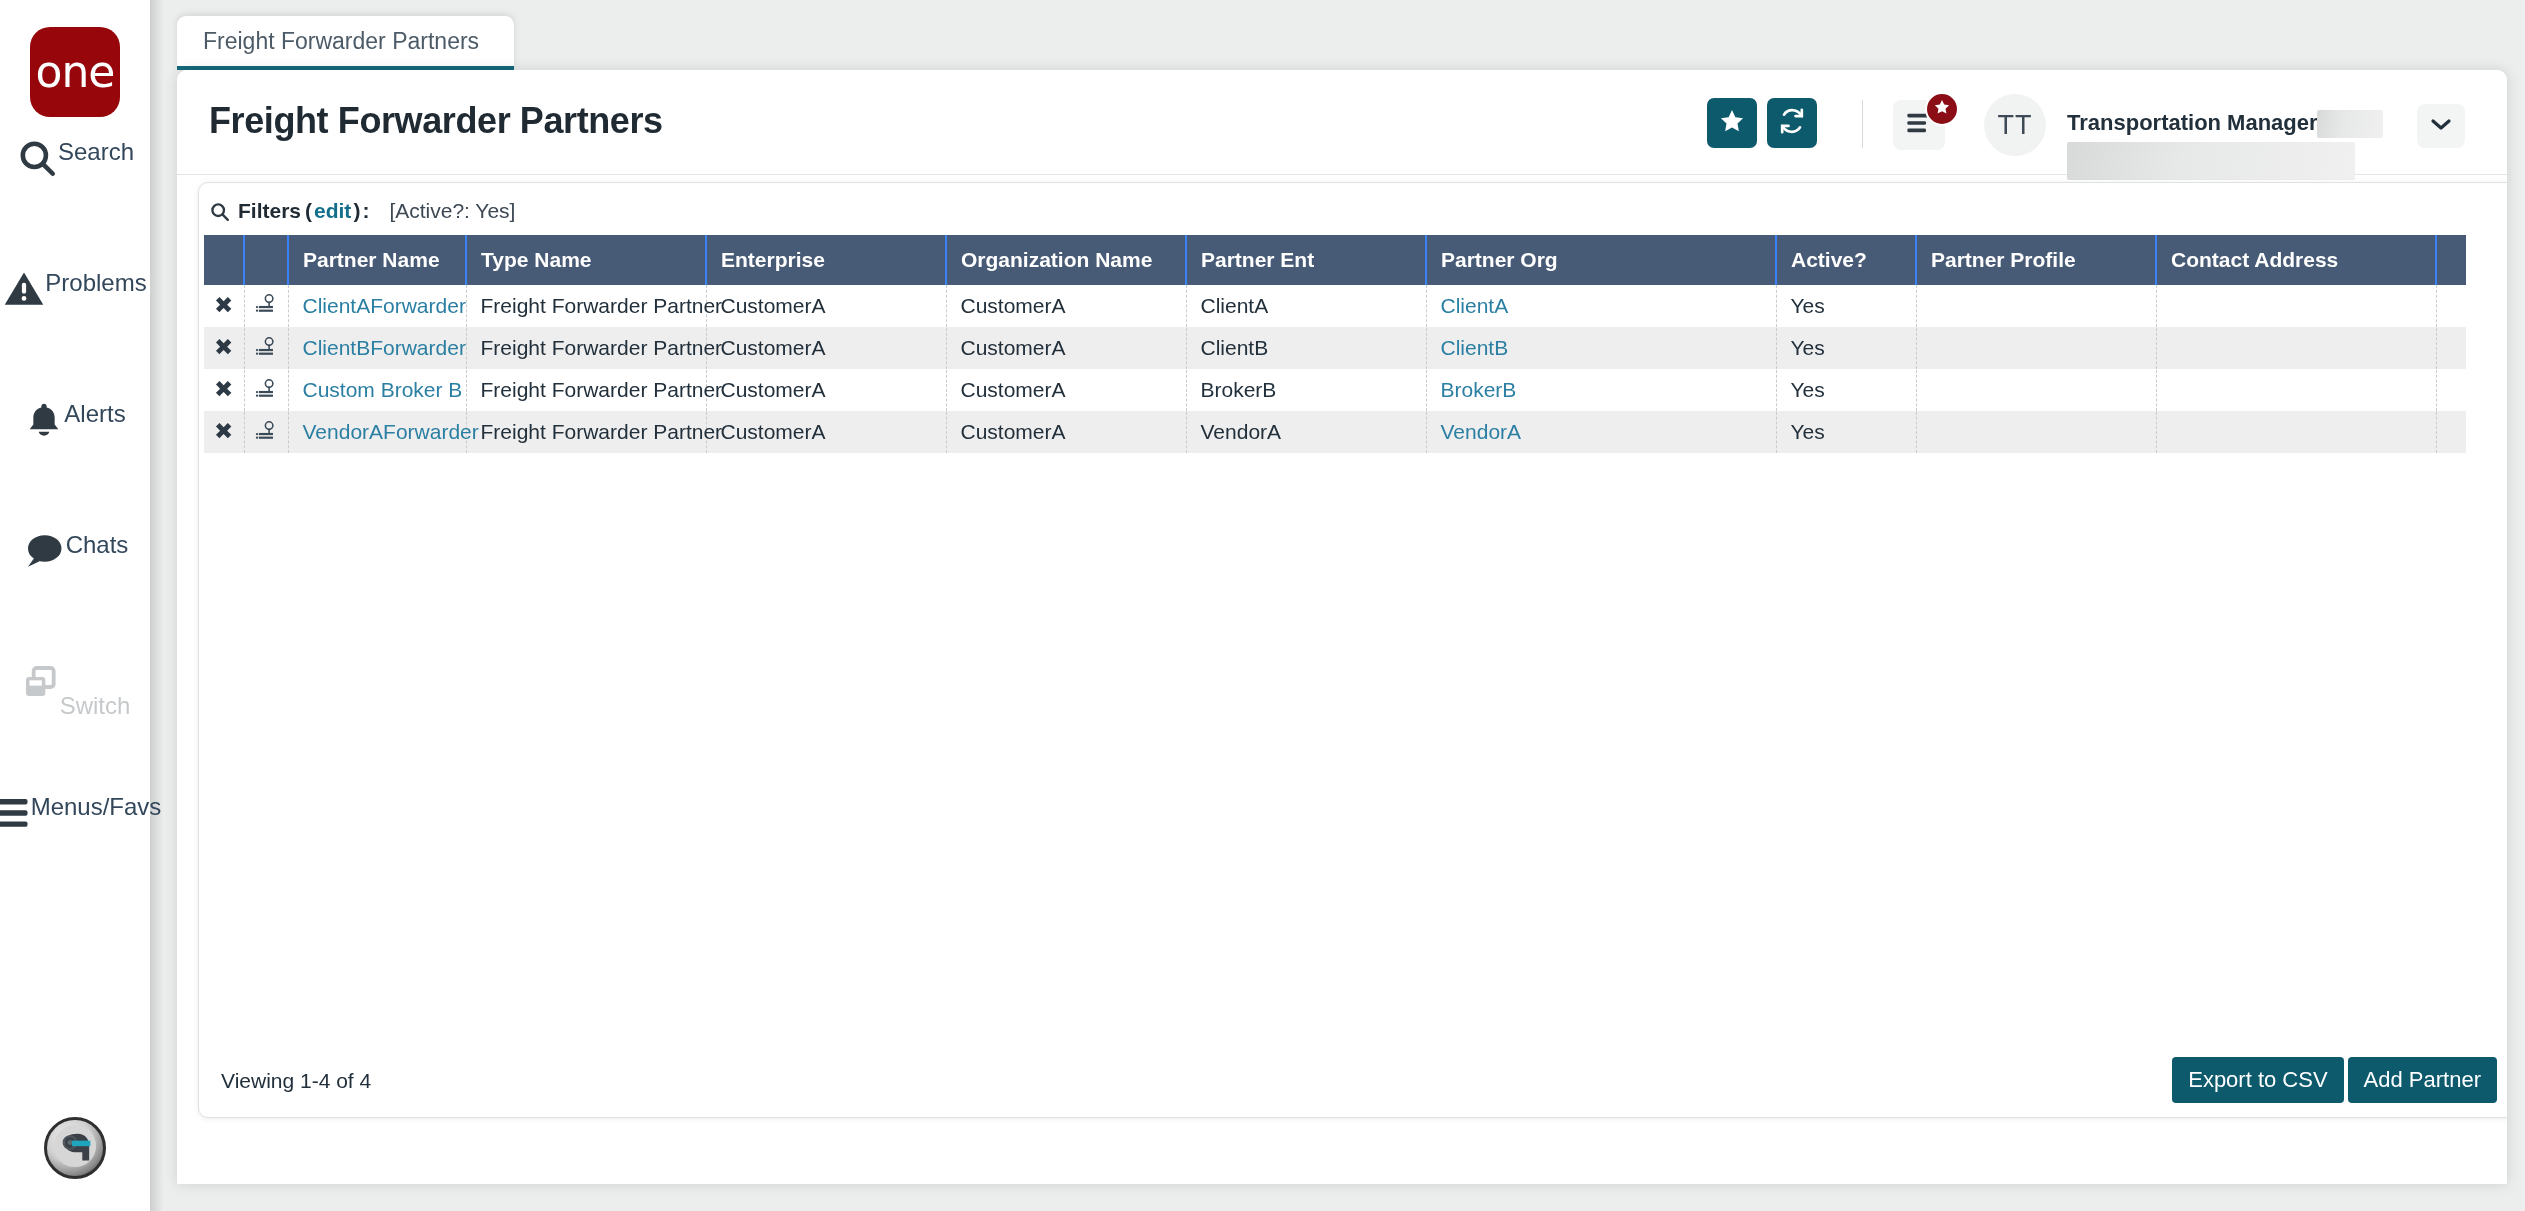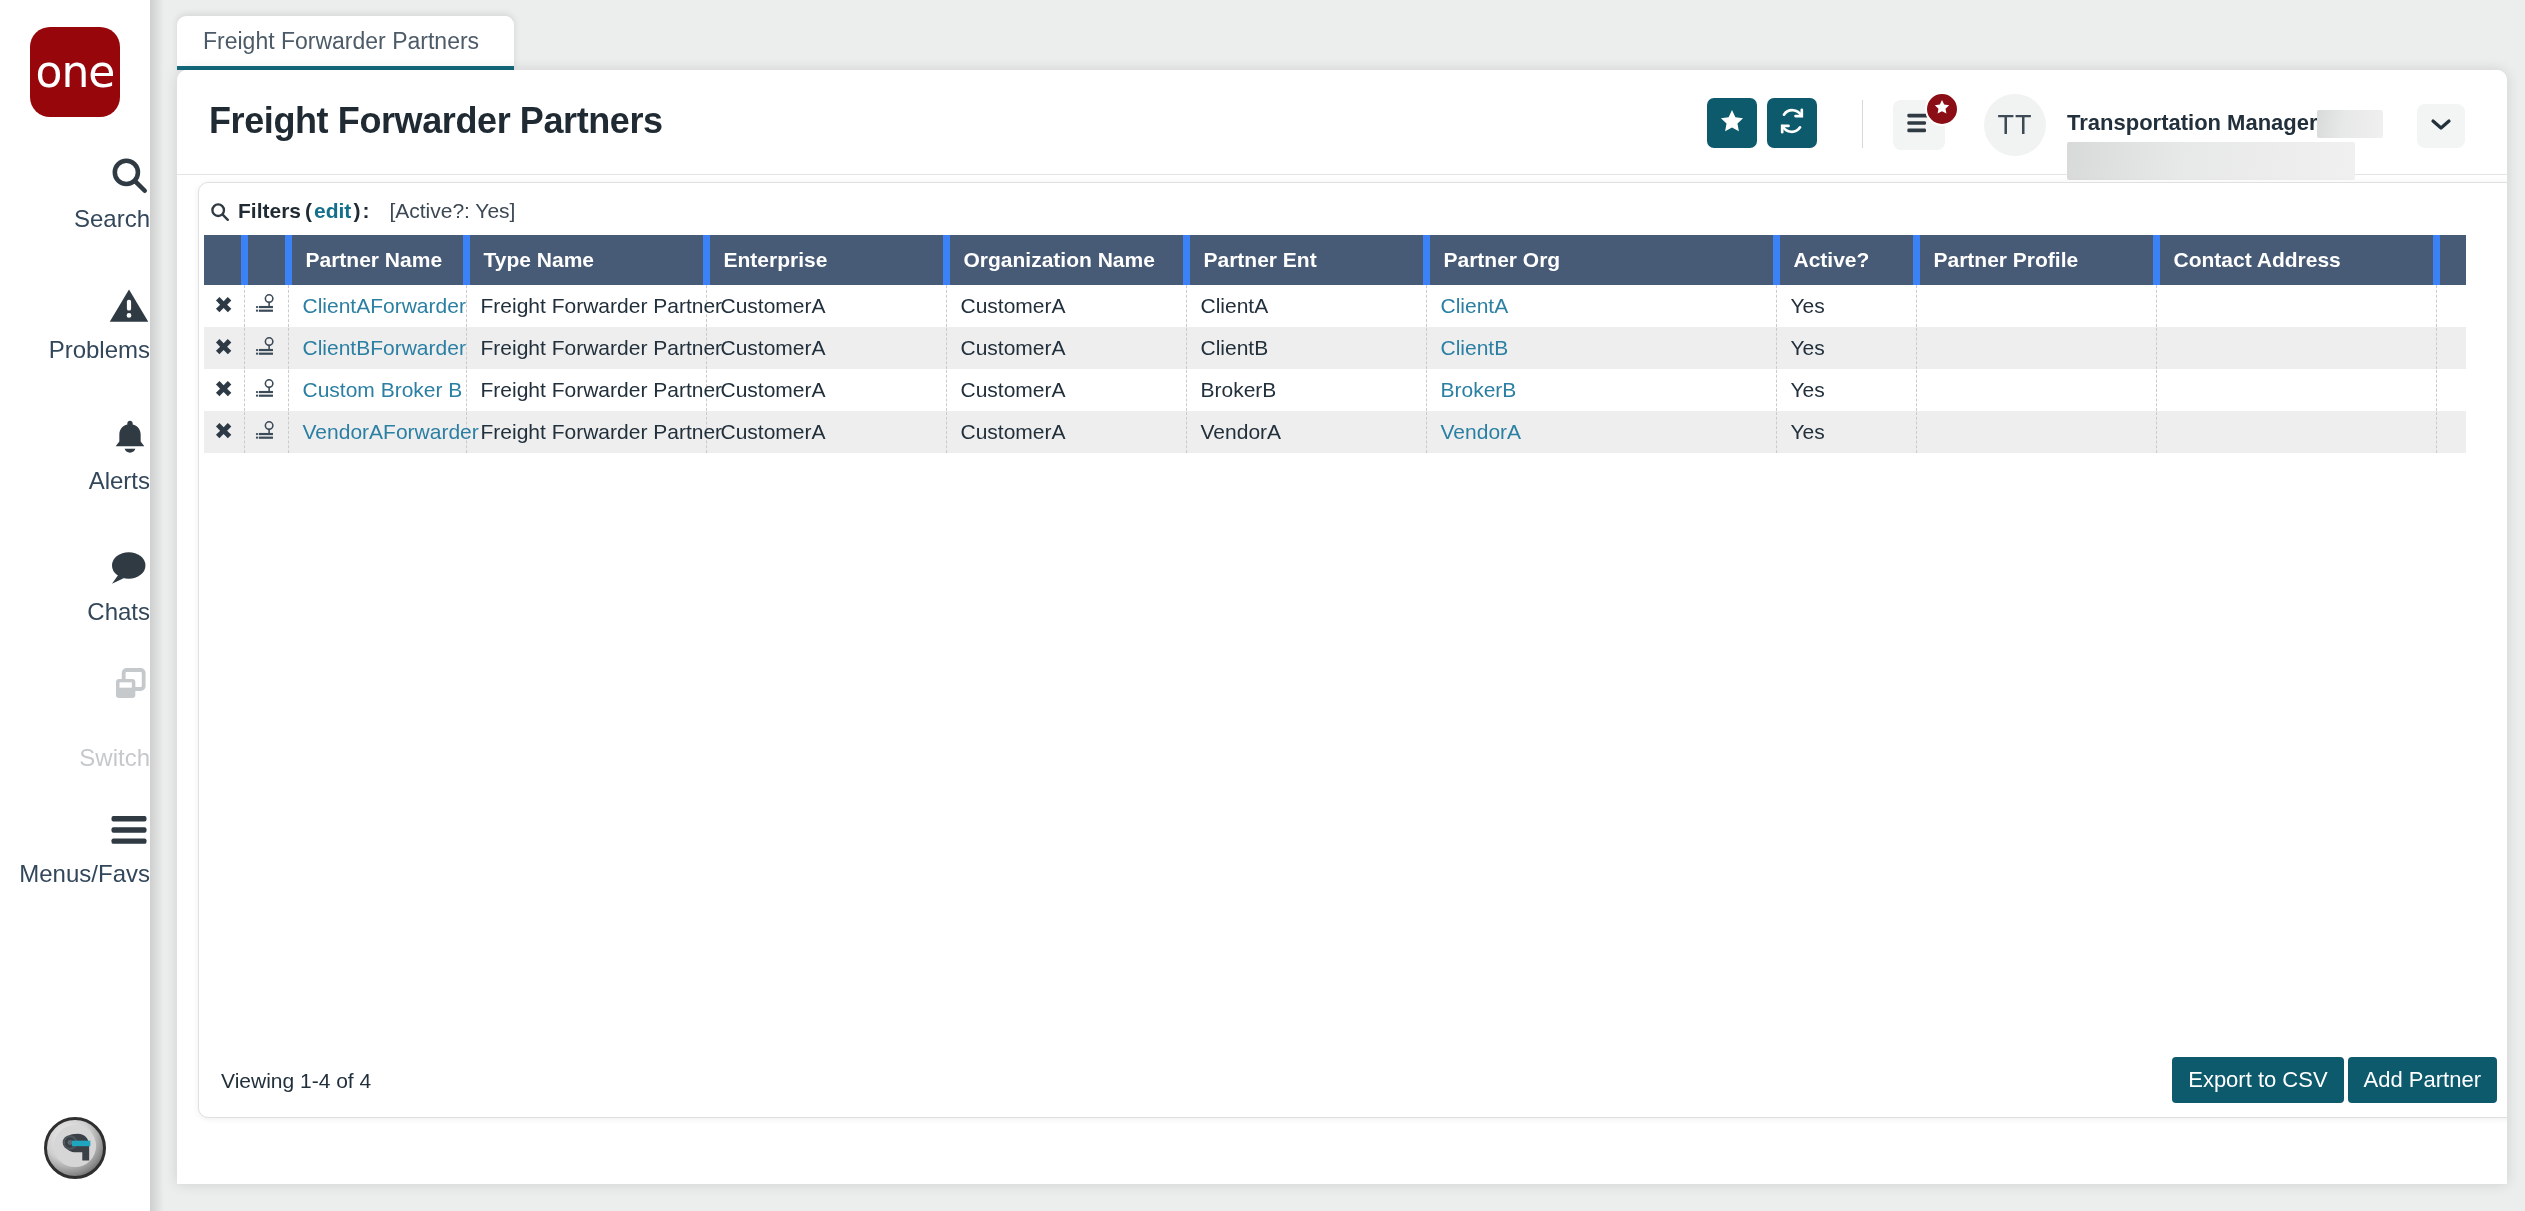--- a/index.html
+++ b/index.html
@@ -27,21 +27,21 @@
   .brand-logo {
     width: 90px; height: 90px; margin-top: 27px;
     background: #96060b; border-radius: 20px;
     display: flex; align-items: center; justify-content: center;
     color: #fff; font-size: 44px; line-height: 1;
     font-family: "DejaVu Sans", sans-serif; font-weight: 400;
     letter-spacing: -1px;
   }
   .rail-item {
     width: 150px; height: 115px; margin-top: 16px;
-    display: flex; flex-direction: column; align-items: flex-end; justify-content: center;
+    display: flex; align-items: flex-start; justify-content: center;
     cursor: pointer; text-decoration: none;
   }
   .rail-icon { height: 50px; display: flex; align-items: center; justify-content: center; }
   .rail-icon svg { display: block; }
   .rail-label {
     margin-top: 7px; font-size: 24px; color: #33475b; line-height: 1;
   }
   .rail-item.disabled .rail-label { color: #c6c9cb; margin-top: 37px; }
   .bot-avatar {
     position: absolute; left: 44px; bottom: 32px;
@@ -167,21 +167,21 @@
   }
   table.grid { border-collapse: collapse; width: 2262px; table-layout: fixed; }
   table.grid thead th {
     background: #485b76;
     color: #ffffff;
     font-size: 21px;
     font-weight: bold;
     text-align: left;
     height: 50px;
     padding: 0 14px;
-    border-right: 7px solid #3b82f6;
+    border-right: 2px solid #3b82f6;
     white-space: nowrap;
     vertical-align: middle;
     cursor: pointer;
   }
   table.grid thead th:last-child { border-right: none; }
   table.grid tbody td {
     height: 42px;
     font-size: 21px;
     color: #22303c;
     padding: 0 14px;

